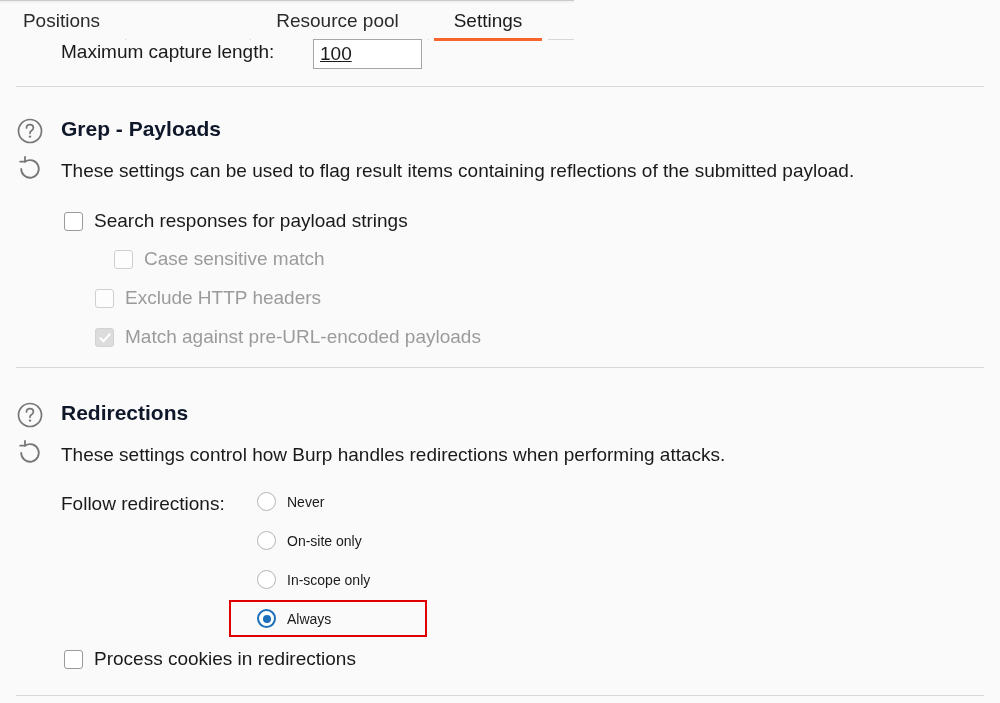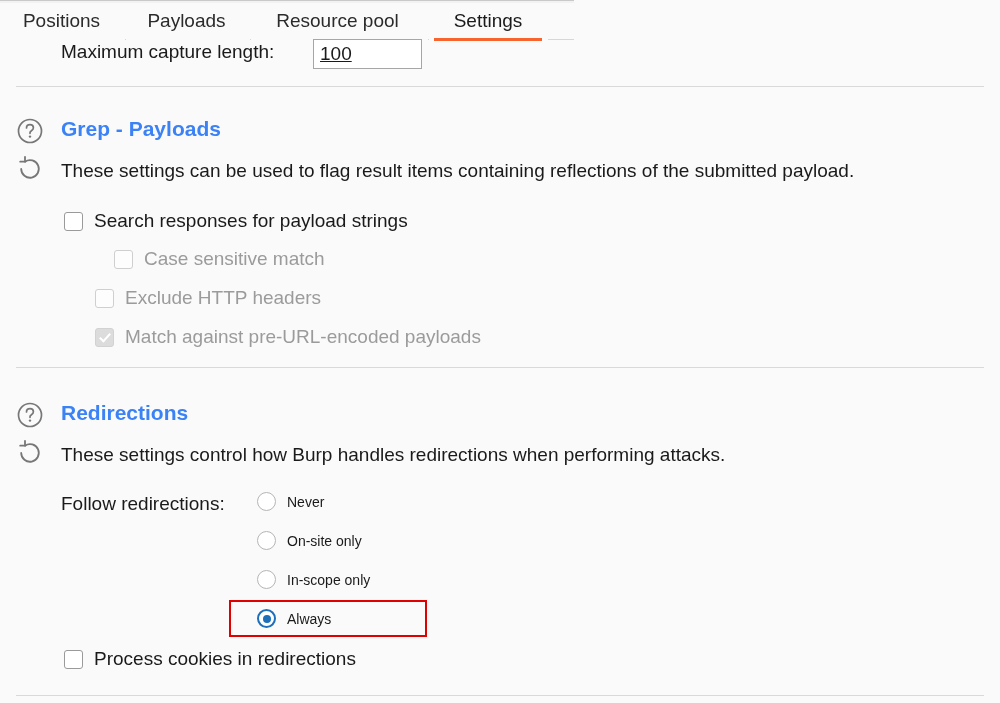--- a/index.html
+++ b/index.html
@@ -61,21 +61,21 @@
   
   .abs { position: absolute; white-space: nowrap; }
 
   .label-txt {
     font-size: 19px;
     color: #1a1a1a;
   }
   .section-title {
     font-size: 21px;
     font-weight: bold;
-    color: #3b82f6;
+    color: #0f172a;
   }
   .section-desc {
     font-size: 19px;
     color: #1a1a1a;
   }
 
   
   .divider {
     position: absolute;
     left: 16px;
@@ -183,23 +183,20 @@
 </head>
 <body>
 
 <div class="topline"></div>
 
 <div class="tabbar">
   <div class="tab" style="left:4px; width:115px;">
     <span>Positions</span>
   </div>
   <div class="tab-sep" style="left:125px; width:1px;"></div>
-  <div class="tab" style="left:130px; width:113px;">
-    <span>Payloads</span>
-  </div>
   <div class="tab-sep" style="left:250px; width:1px;"></div>
   <div class="tab" style="left:254px; width:167px;">
     <span>Resource pool</span>
   </div>
   <div class="tab-sep" style="left:428px; width:1px;"></div>
   <div class="tab active" style="left:432px; width:112px;">
     <span>Settings</span>
   </div>
   <div class="tab-sep" style="left:548px; width:26px;"></div>
 </div>

